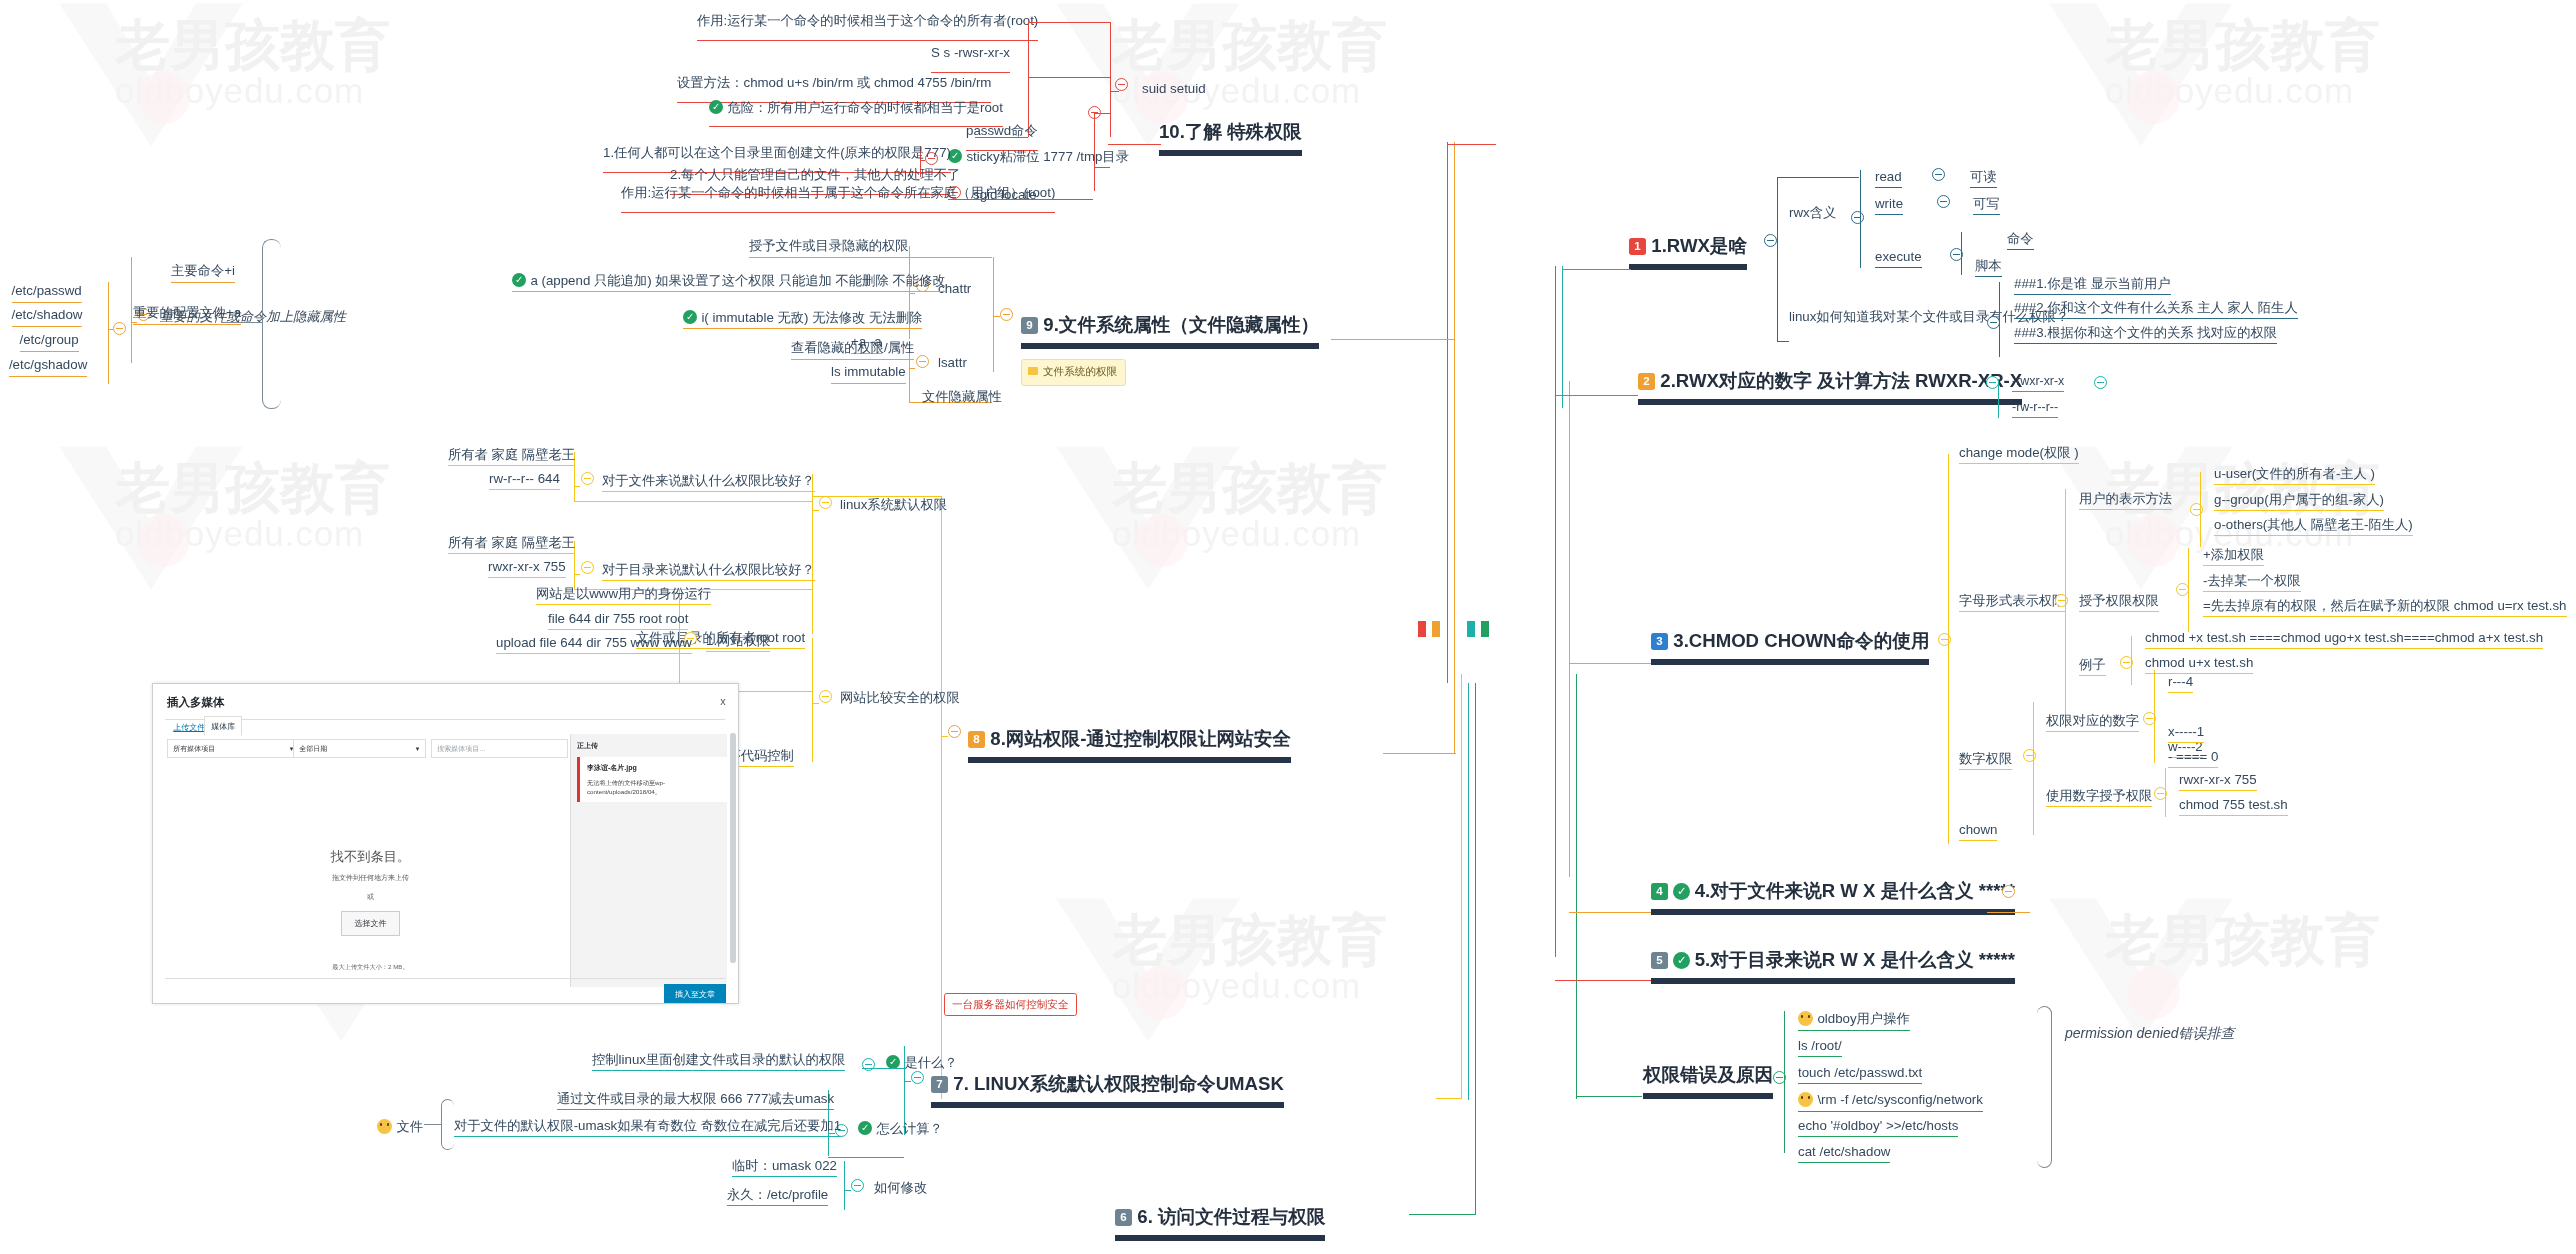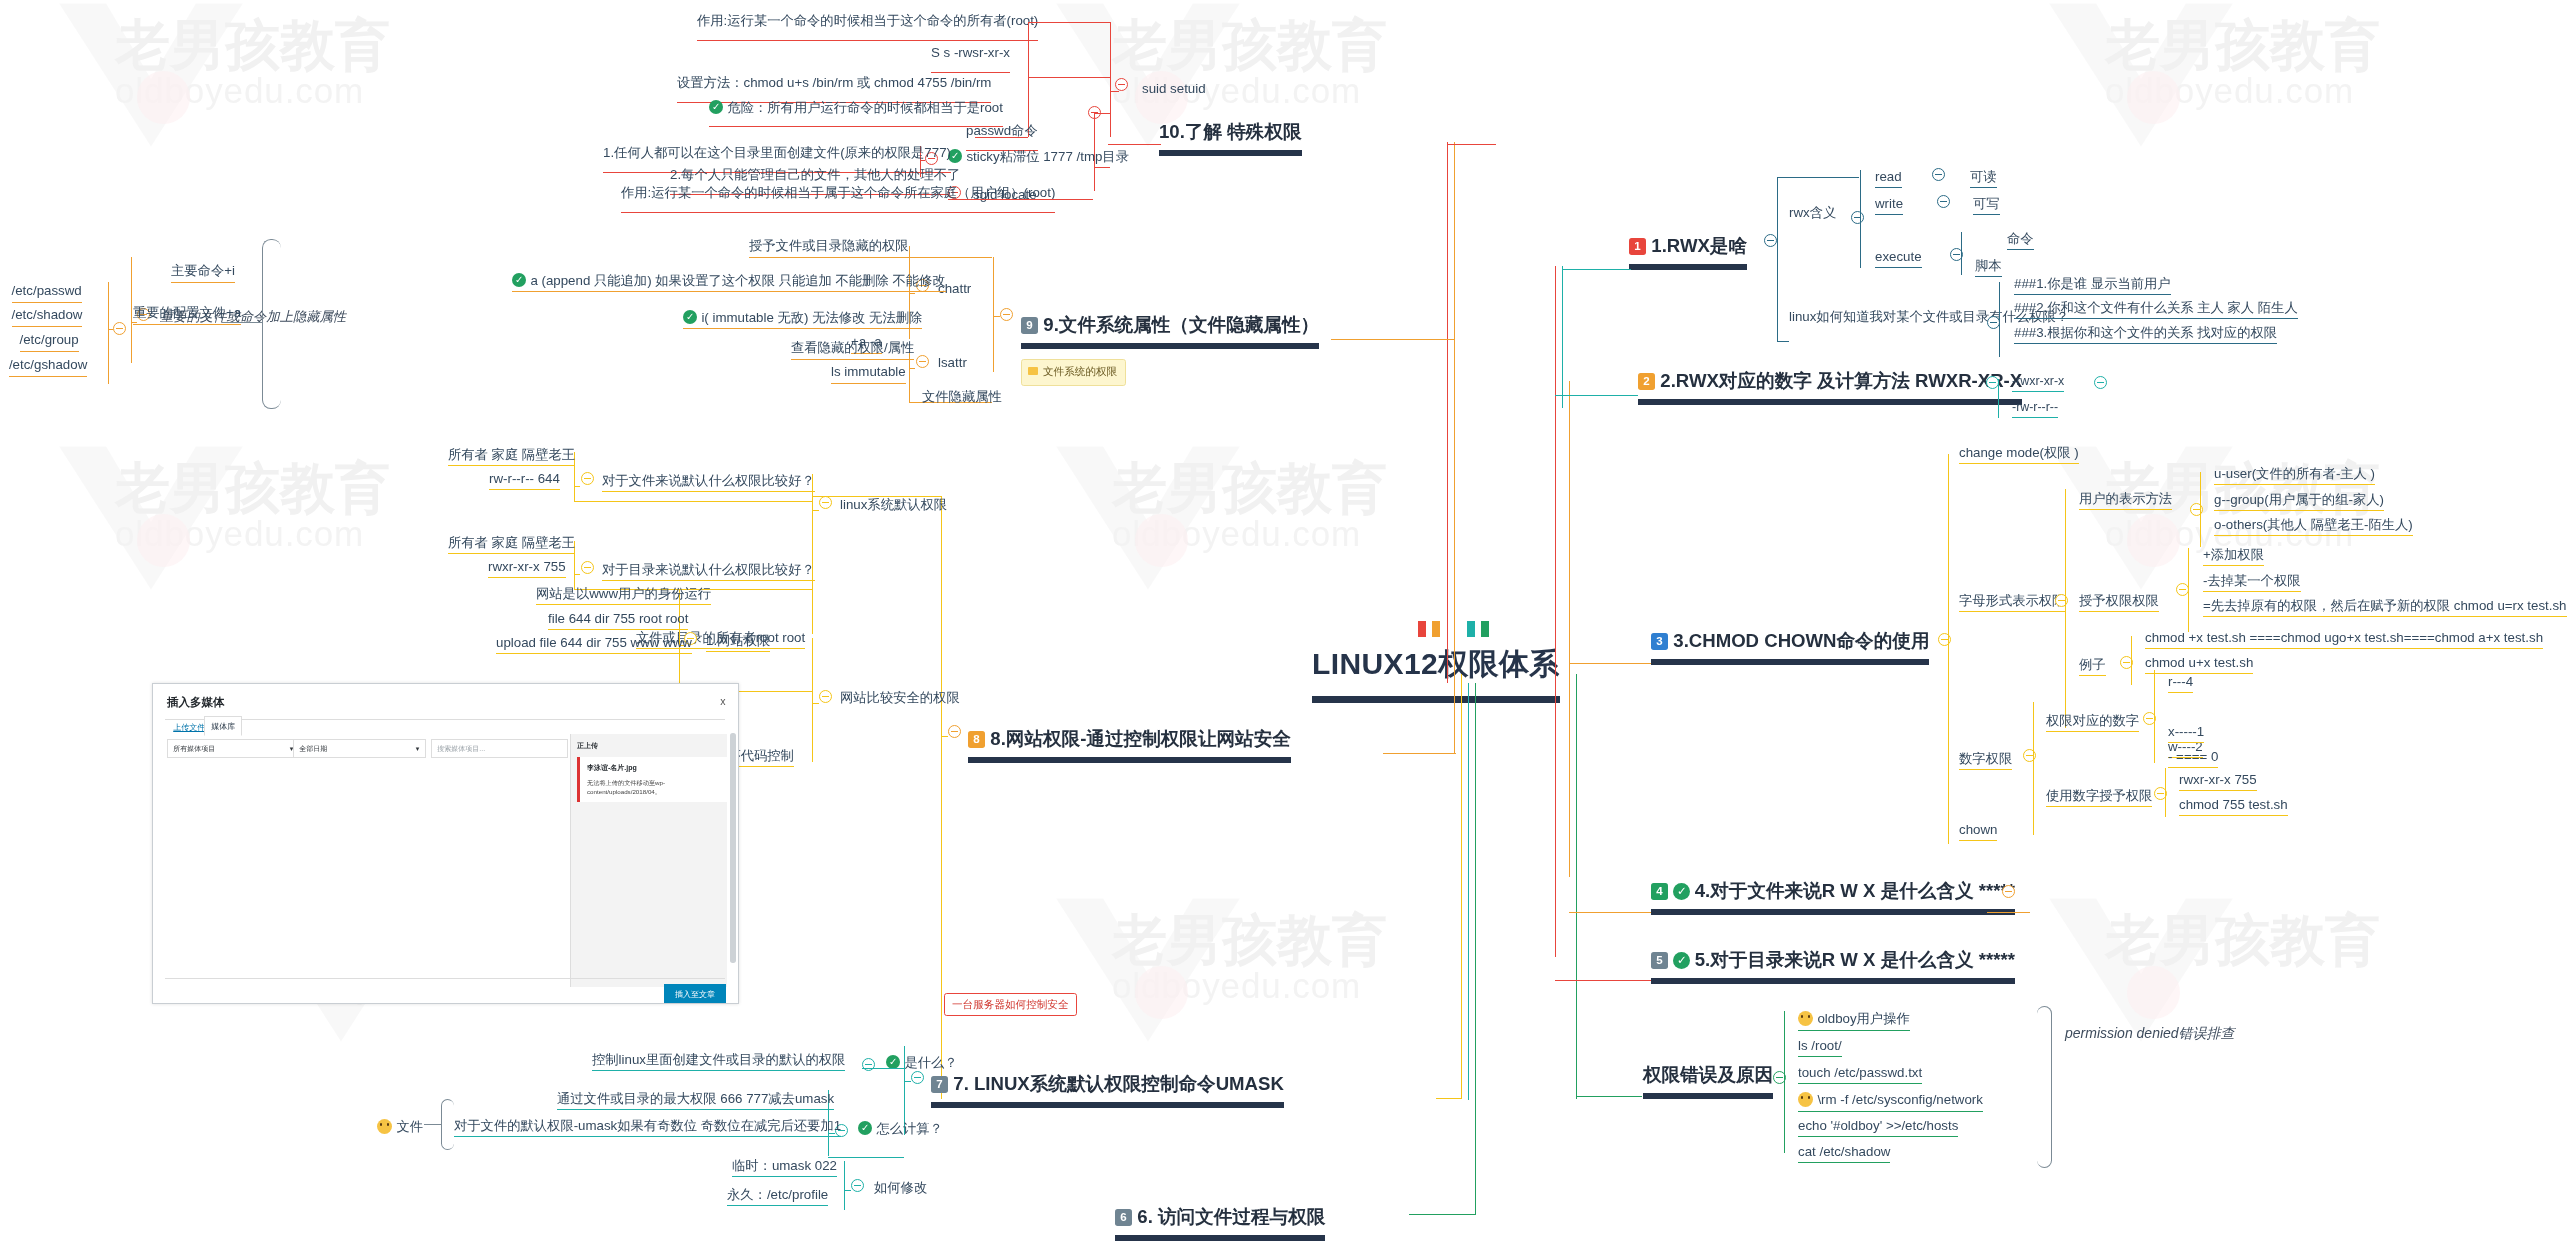--- a/index.html
+++ b/index.html
@@ -144,21 +144,20 @@
   <div class="wm wm-txt" style="left:1112px;top:904px;">老男孩教育</div>
   <div class="wm wm-sub" style="left:1112px;top:966px;">oldboyedu.com</div>
   <div class="wm-dot" style="left:1135px;top:966px;opacity:.55;"></div>
 
   <div class="wm" style="left:2039px;top:886px;"><svg class="wm-v" viewBox="0 0 100 80">
         <path d="M5 5 L50 75 L95 5 L72 5 L50 42 L28 5 Z" fill="#f2f2f2"></path>
       </svg></div>
   <div class="wm wm-txt" style="left:2105px;top:904px;">老男孩教育</div>
   <div class="wm-dot" style="left:2127px;top:966px;opacity:.55;"></div>
 
-  <div id="root" style="left:1312px;top:644px;">LINUX12权限体系</div>
 
   <div style="position:absolute;left:1418px;top:621px;width:8px;height:16px;background:#e8453c;"></div>
   <div style="position:absolute;left:1432px;top:621px;width:8px;height:16px;background:#f0a030;"></div>
   <div style="position:absolute;left:1467px;top:621px;width:8px;height:16px;background:#1eb0a8;"></div>
   <div style="position:absolute;left:1481px;top:621px;width:8px;height:16px;background:#22a060;"></div>
 
   <div class="vline c-rd" style="left:1447px;top:142px;height:541px;"></div>
   <div class="vline c-or" style="left:1454px;top:142px;height:612px;"></div>
   <div class="vline c-ye" style="left:1461px;top:674px;height:425px;"></div>
   <div class="vline c-cy" style="left:1468px;top:683px;height:417px;"></div>
@@ -348,20 +347,27 @@
         <span>▾</span>
     </div>
     <div class="sh-inp" style="position:absolute;left:278px;top:55px;width:124px;">搜索媒体项目...</div>
     <div class="sh-side" style="position:absolute;left:417px;top:50px;width:156px;height:253px;"></div>
     <div style="position:absolute;left:424px;top:57px;font-size:7px;font-weight:bold;color:#32373c;">正上传</div>
     <div class="sh-err" style="position:absolute;left:424px;top:73px;width:133px;">
       <div style="font-size:7px;font-weight:bold;color:#23282d;">李泳谊-名片.jpg</div>
       <div style="font-size:6.2px;color:#444;margin-top:4.4px;line-height:1.5;">无法将上传的文件移动至wp-content/uploads/2018/04。</div>
     </div>
 
+    <div class="sh-empty" style="position:absolute;left:89px;top:164px;width:257px;">
+      <div style="font-size:13.3px;">找不到条目。</div>
+      <div style="font-size:7px;margin-top:7px;color:#555;">拖文件到任何地方来上传</div>
+      <div style="font-size:7px;margin-top:8.9px;color:#555;">或</div>
+      <div style="margin-top:8.9px;"><span class="sh-btn">选择文件</span></div>
+      <div style="font-size:6.2px;margin-top:26.6px;color:#666;">最大上传文件大小：2 MB。</div>
+    </div>
     <div style="position:absolute;left:12.4px;top:294px;border-top:0.9px solid #ddd;width:560px;"></div>
     <div style="position:absolute;right:12.4px;top:300px;"><span class="sh-primary">插入至文章</span></div>
     <div class="sh-scroll" style="right:1.8px;top:49px;width:6.2px;height:230px;"></div>
   </div>
 
   <div class="main" style="left:931px;top:1074px;">
     <span class="idx" style="background:#6f8492;">7</span><span>7. LINUX系统默认权限控制命令UMASK</span>
   </div>
   <div class="hline c-ye" style="left:1436px;top:1098px;width:25px;"></div>
   <div class="tog cy" style="left:911px;top:1071px;"></div>

